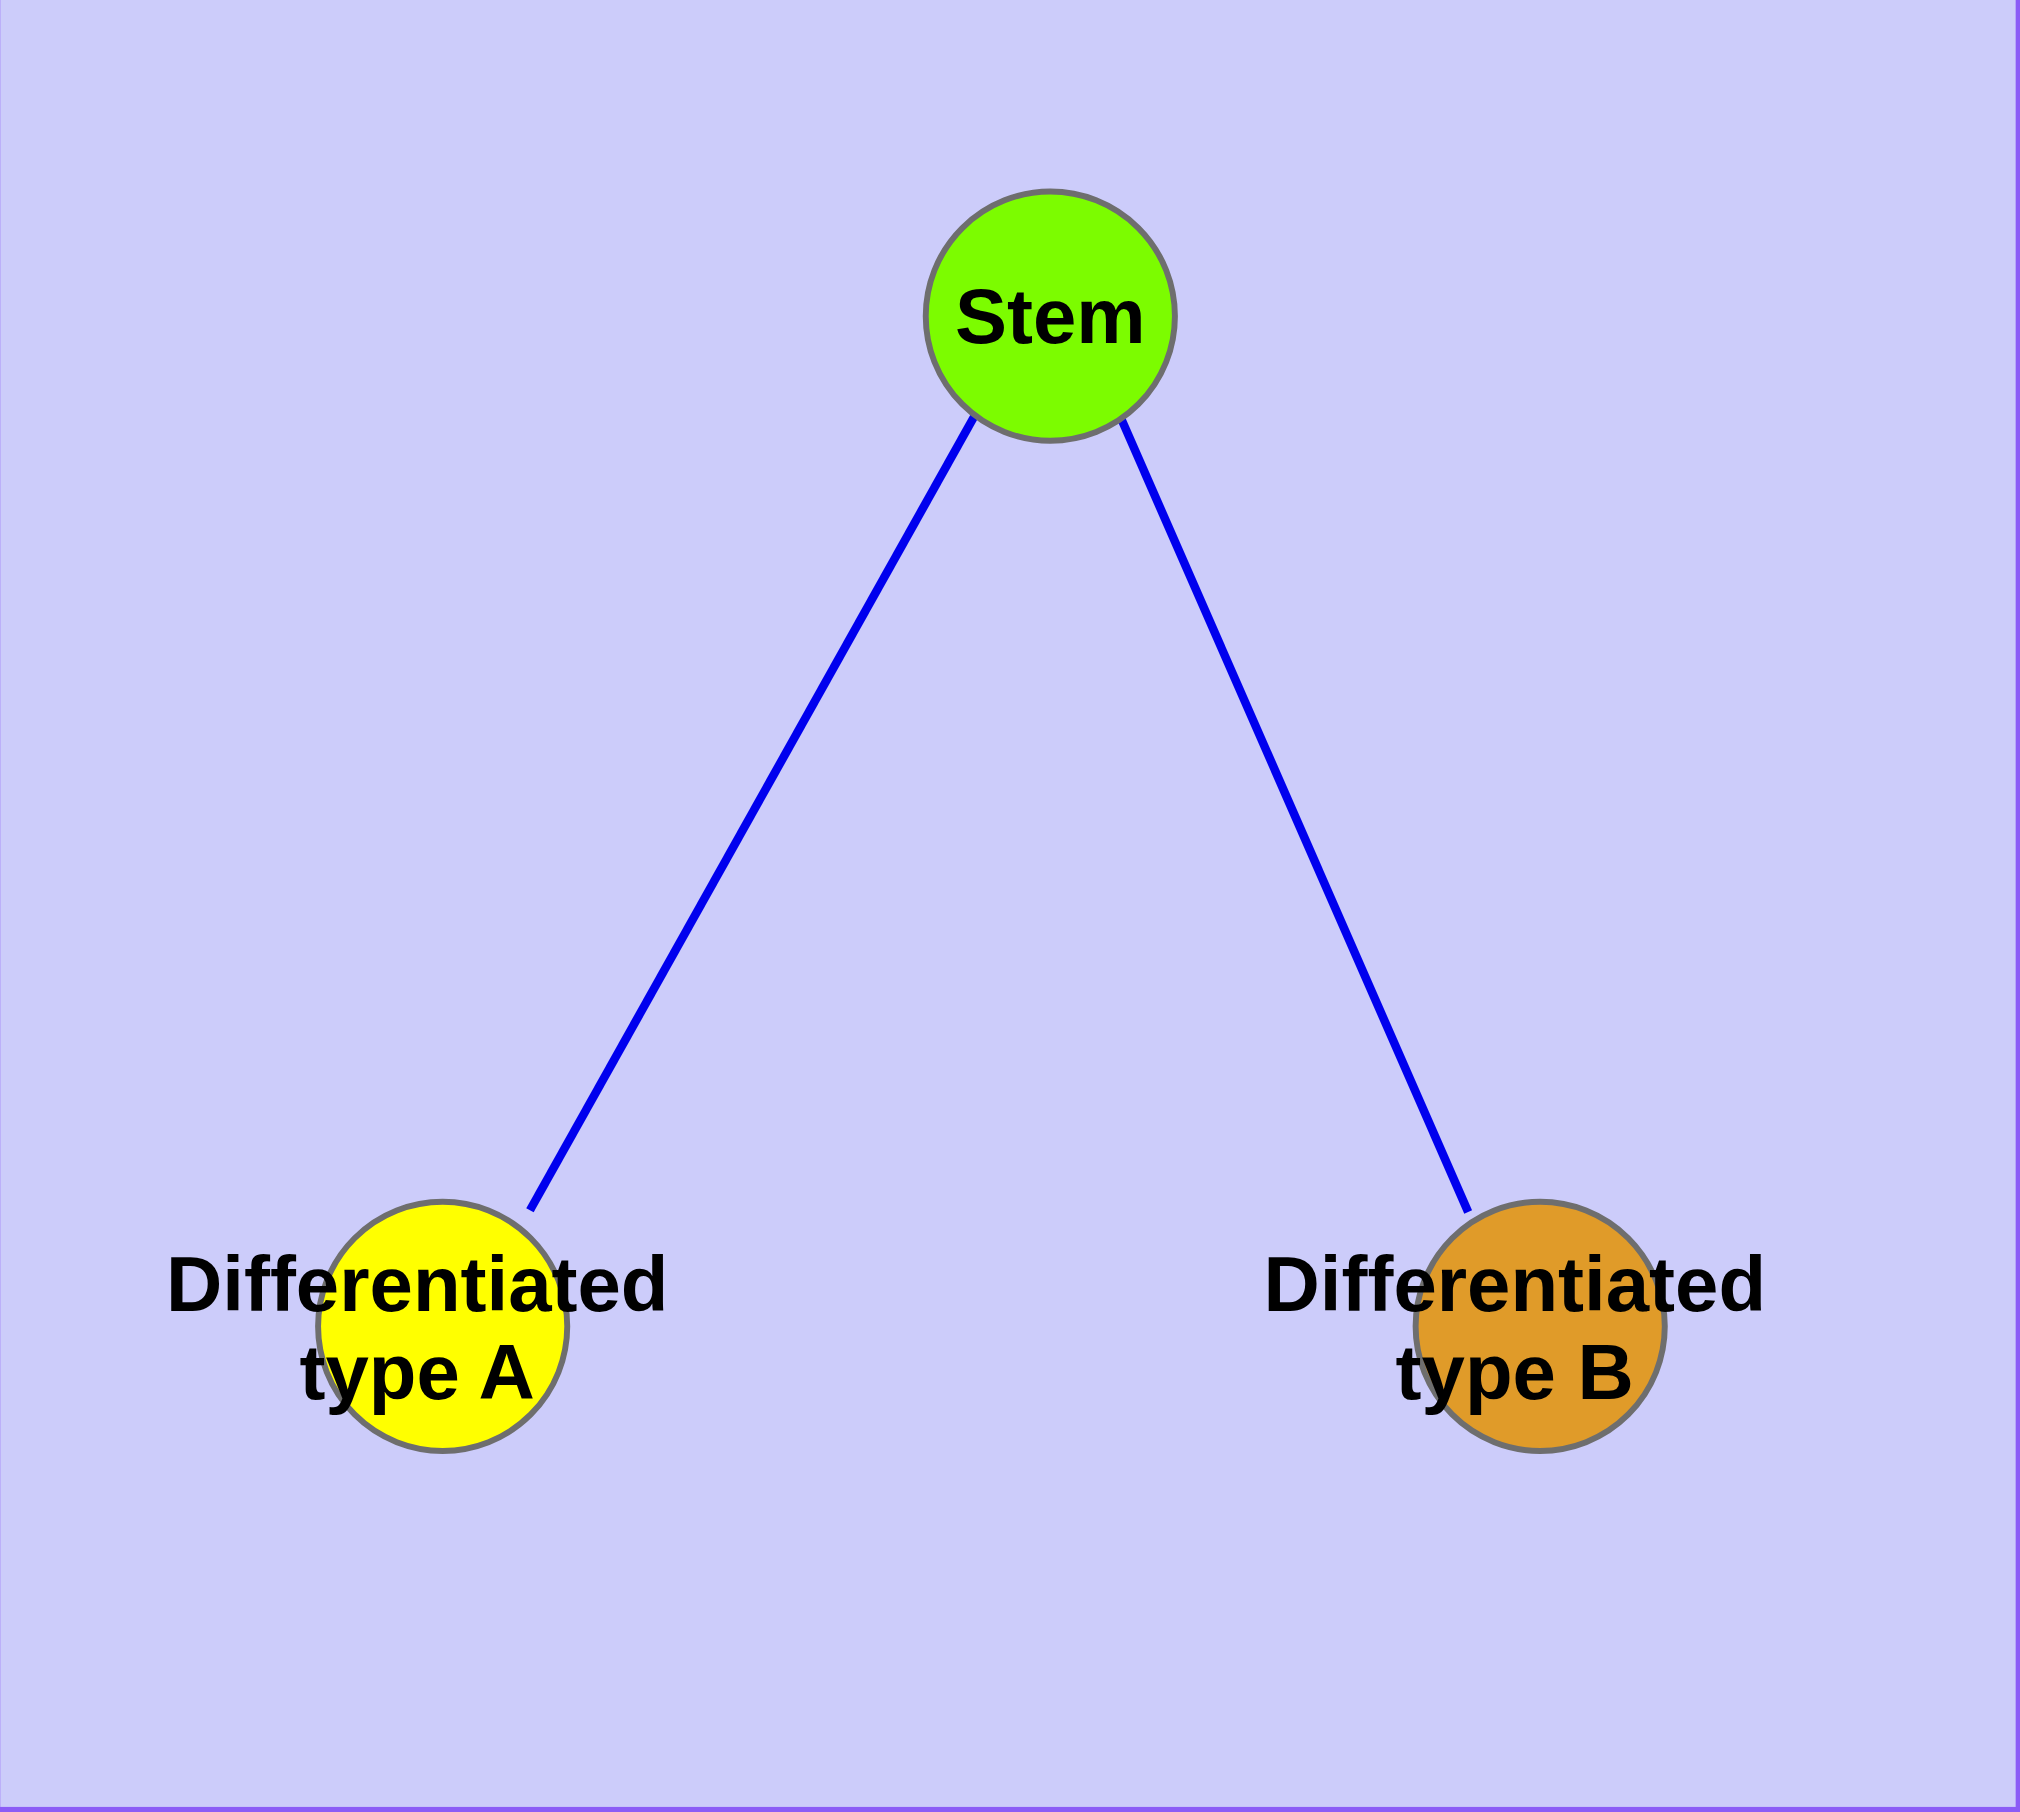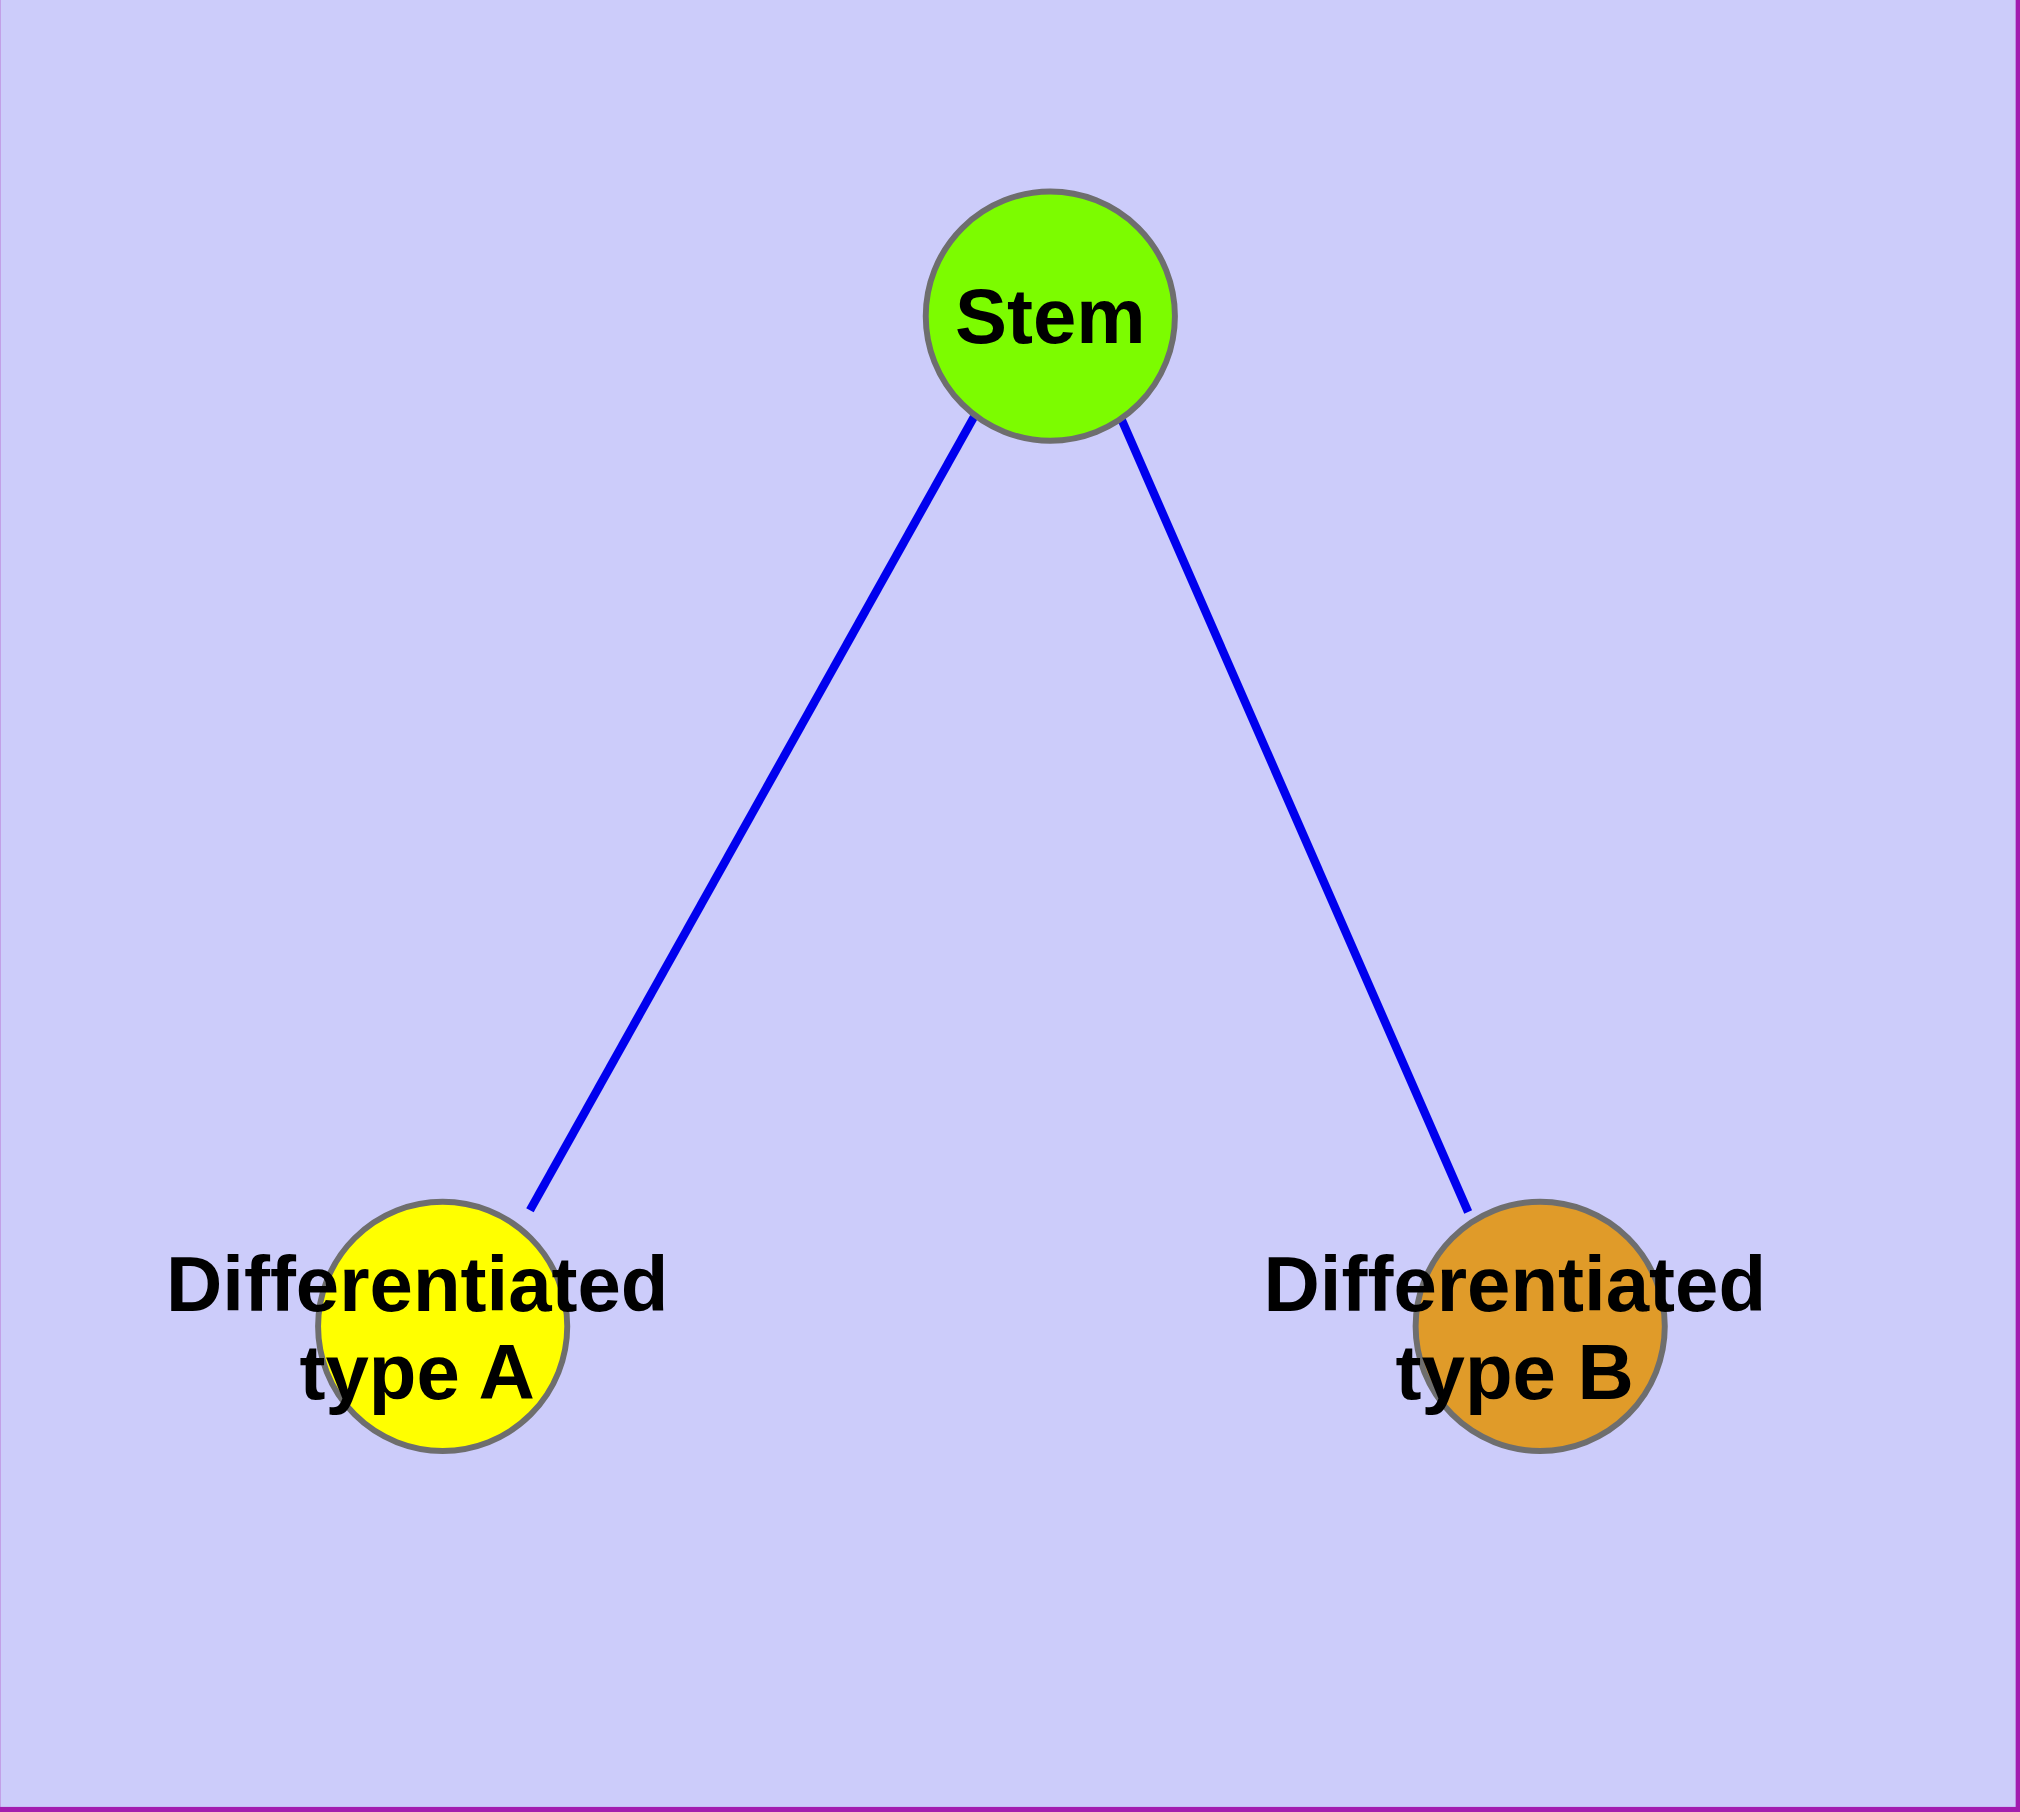--- a/index.html
+++ b/index.html
@@ -30,21 +30,21 @@
     text-anchor: middle;
     dominant-baseline: alphabetic;
   }
   .edge-line {
     stroke-linecap: butt;
   }
 </style>
 </head>
 <body>
 
-<div id="canvas-root" style="width: 2021px; height: 1812px; background: #a21caf;">
+<div id="canvas-root" style="width: 2021px; height: 1812px; background: #8b5cf6;">
   <svg id="graph-svg" viewBox="0 0 2384 2138" xmlns="http://www.w3.org/2000/svg" style="width: 2021px; height: 1812px;">
 
     <rect id="plot-background" x="0" y="0" width="2378" height="2132" fill="#ccccfa"></rect>
 
     <g id="edges-layer">
         <line class="edge-line" x1="1150" y1="490" x2="625" y2="1428" stroke="#0000ee" stroke-width="10"></line>
         <line class="edge-line" x1="1320" y1="488" x2="1732" y2="1430" stroke="#0000ee" stroke-width="10"></line>
       </g>
     <g id="nodes-layer">
         <circle cx="1239" cy="373" r="147" fill="#7cfc00" stroke="#6e6e6e" stroke-width="7"></circle>

